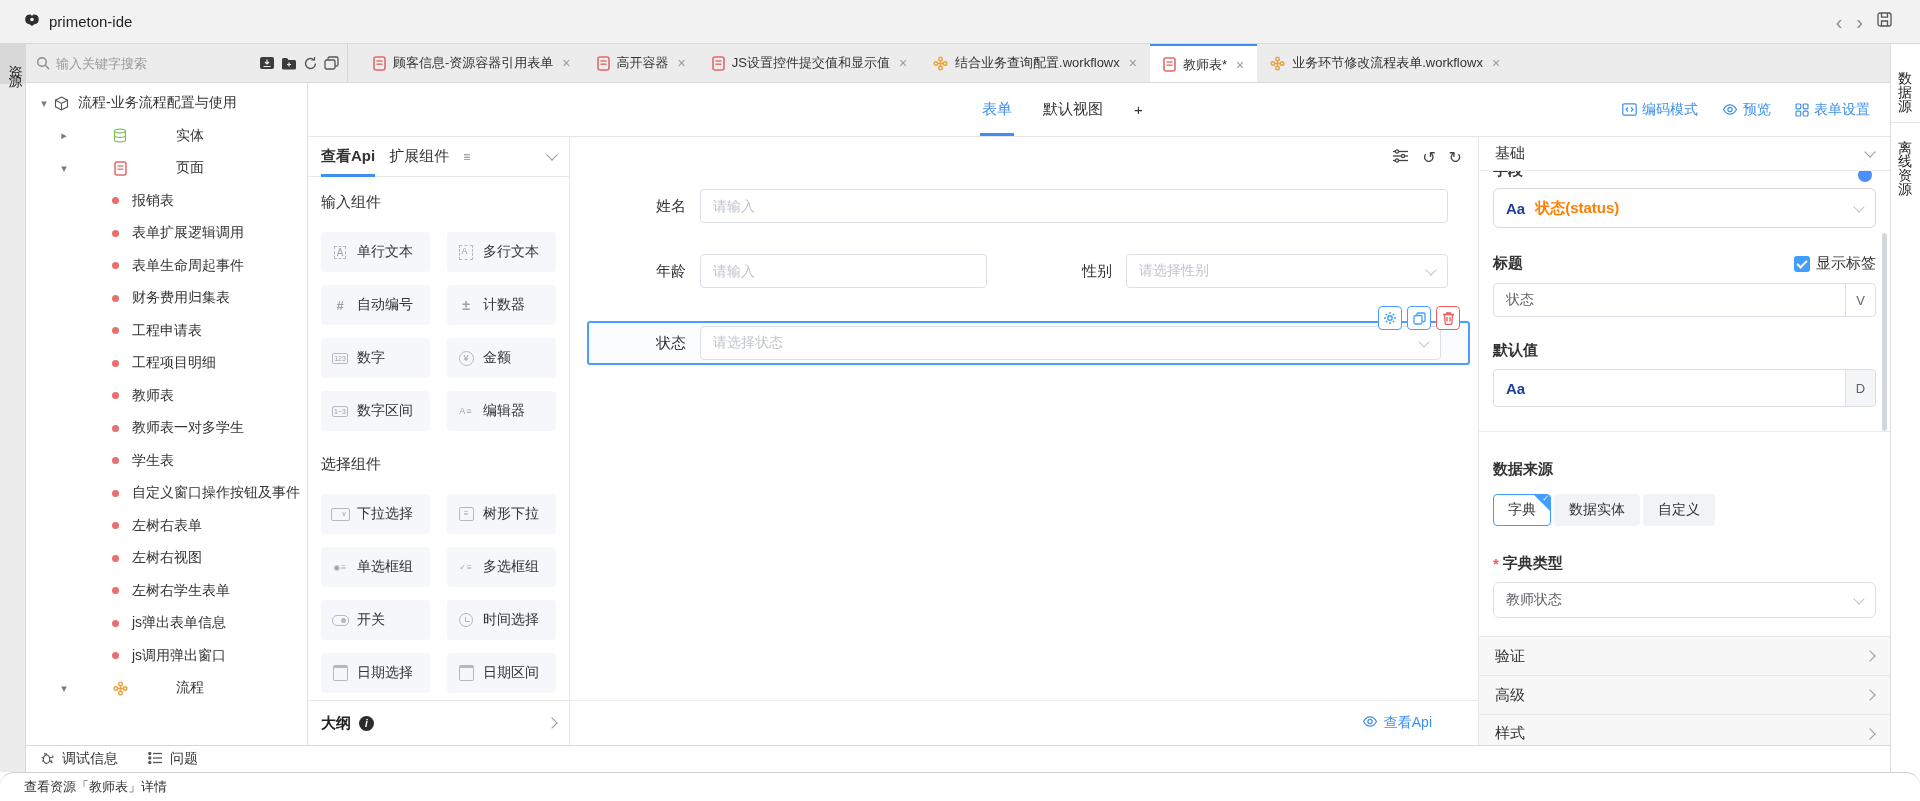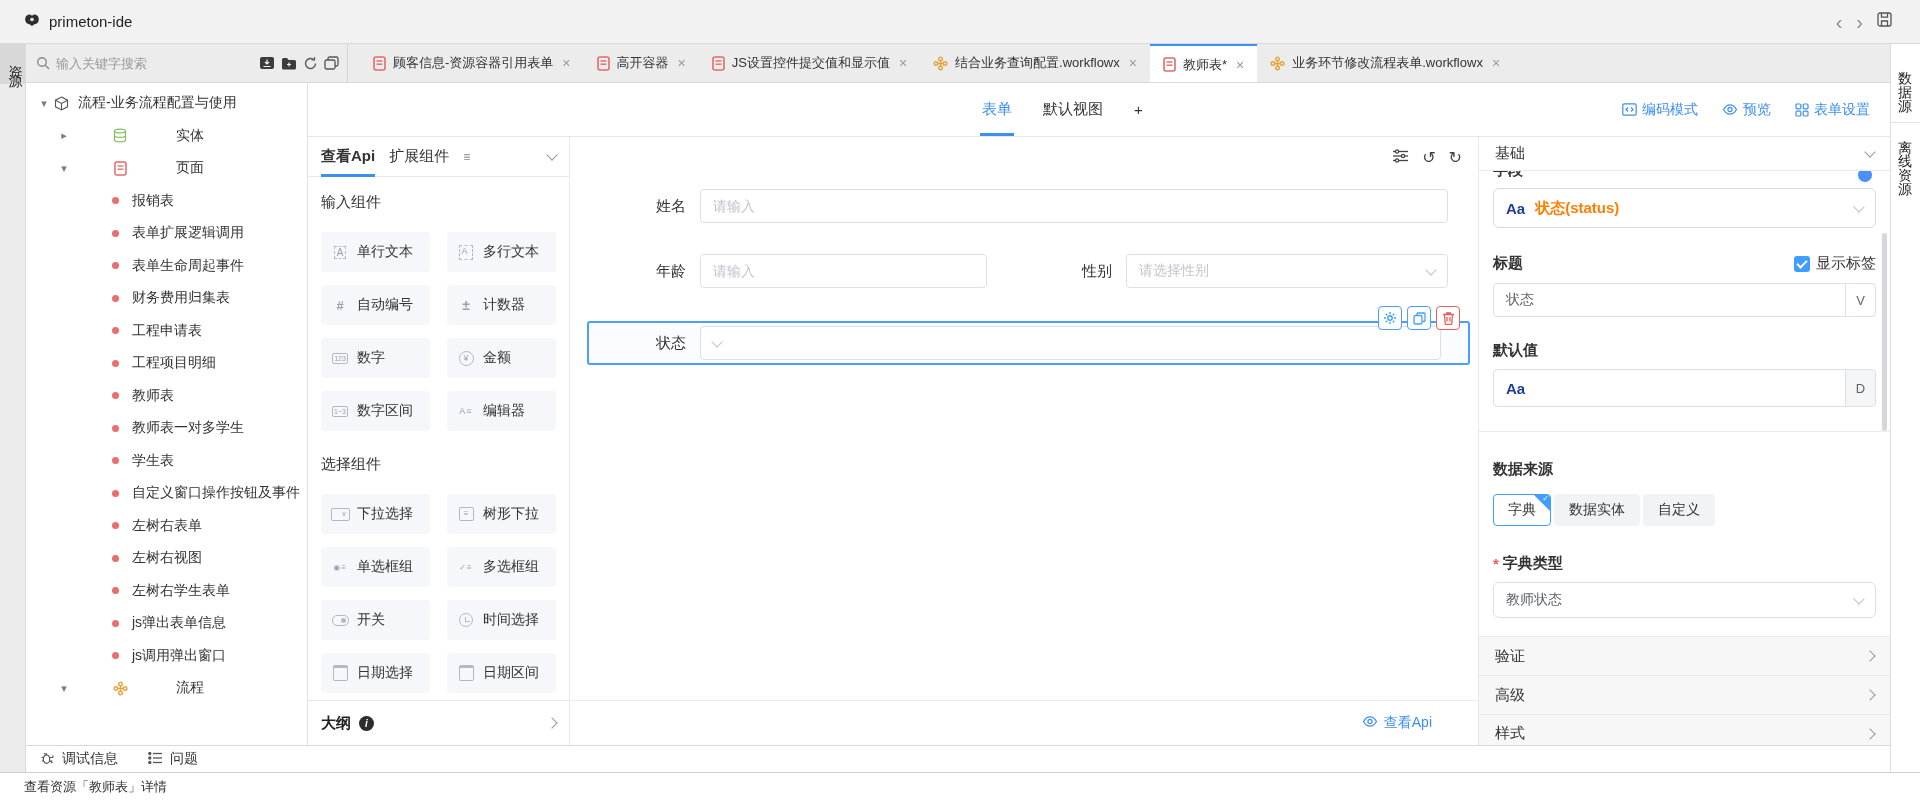--- a/index.html
+++ b/index.html
@@ -178,21 +178,21 @@
 .scrollthumb { position:absolute; right:3px; top:62px; width:5px; height:198px; border-radius:3px; background:#d4d7db; }
 
 
 .rstrip { width:30px; flex:none; border-left:1px solid #ddd; background:#fff; display:flex; flex-direction:column; align-items:center; padding-top:10px; }
 .vtab { writing-mode:vertical-rl; text-orientation:upright; letter-spacing:14px; font-size:14px; color:#222; padding:6px 0 20px; cursor:default; }
 .vsep { width:100%; border-top:1px solid #e3e3e3; }
 
 
 .debugrow { height:27px; flex:none; border-top:1px solid #d9d9d9; background:#fff; display:flex; align-items:center; gap:30px; padding-left:14px; }
 .btab { display:flex; align-items:center; gap:7px; font-size:14px; color:#333; cursor:pointer; }
-.statusbar { height:29px; flex:none; border-top:1px solid #cfcfcf; background:#fff; display:flex; align-items:center; padding-left:24px; font-size:13px; color:#333; }
+.statusbar { height:29px; flex:none; border-top:1px solid #cfcfcf; background:#fff; display:flex; align-items:center; padding-left:24px; font-size:13px; color:#333;border-radius:14px; }
 </style>
 </head>
 <body>
 
 <div class="app">
 
   <div class="titlebar">
     <span>
       <svg width="20" height="18" viewBox="0 0 22 20">
           <path d="M4 12 C1.5 6 8 1.5 11 5.5 C14 1.5 20.5 6 18 12 C16.5 15.5 13.5 13.5 11 17 C8.5 13.5 5.5 15.5 4 12 Z" fill="#2f2f2f"></path>
@@ -714,20 +714,21 @@
                   <input class="cinput half" placeholder="请输入" style="">
                   <span class="flabel w2">性别</span>
                   <div class="cselect flex1">
                     <span class="ph">请选择性别</span>
                     <span class="chev down light"></span>
                   </div>
                 </div>
                 <div class="selwrap">
                   <span class="flabel inner">状态</span>
                   <div class="cselect flex1">
+                    <span class="ph">请选择状态</span>
                     <span class="chev down light"></span>
                   </div>
                   <div class="selactions">
                     <span class="act blue">
                       <svg width="14" height="14" viewBox="0 0 14 14" fill="none" stroke="#409eff" stroke-width="1.4">
                           <circle cx="7" cy="7" r="2.2"></circle>
                           <path d="M7 1v2M7 11v2M1 7h2M11 7h2M2.8 2.8l1.4 1.4M9.8 9.8l1.4 1.4M11.2 2.8 9.8 4.2M4.2 9.8l-1.4 1.4"></path>
                         </svg>
                     </span>
                     <span class="act blue">

